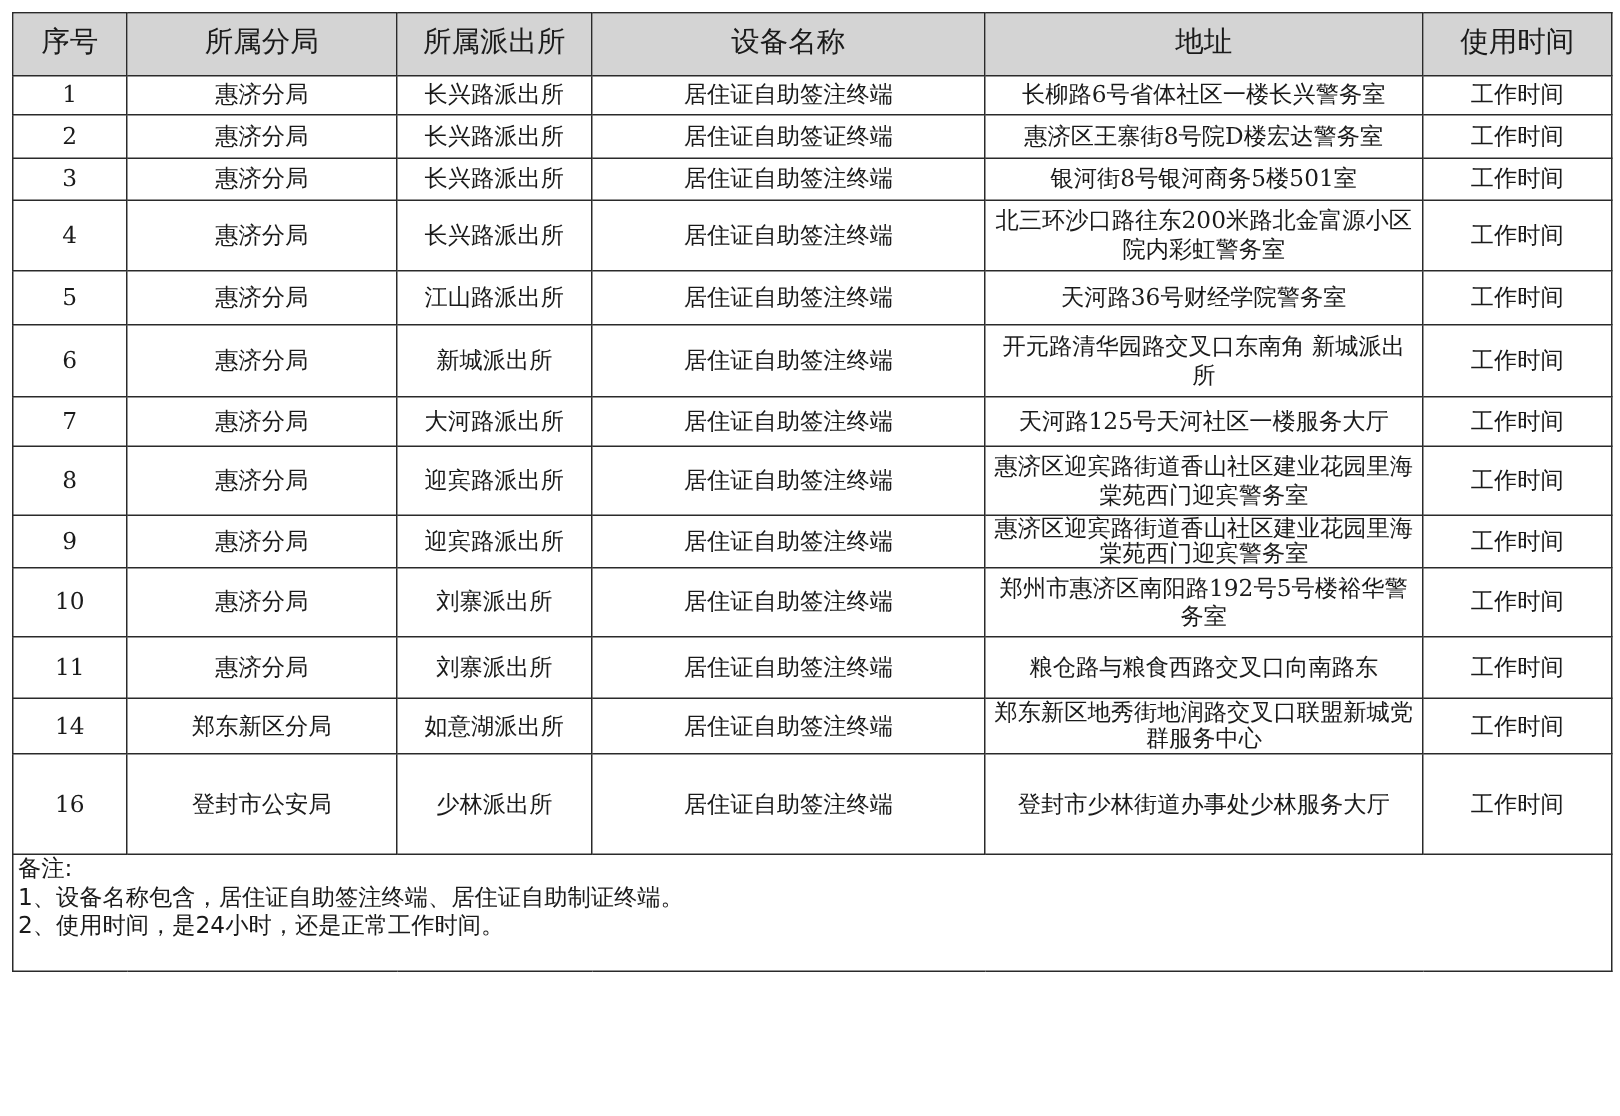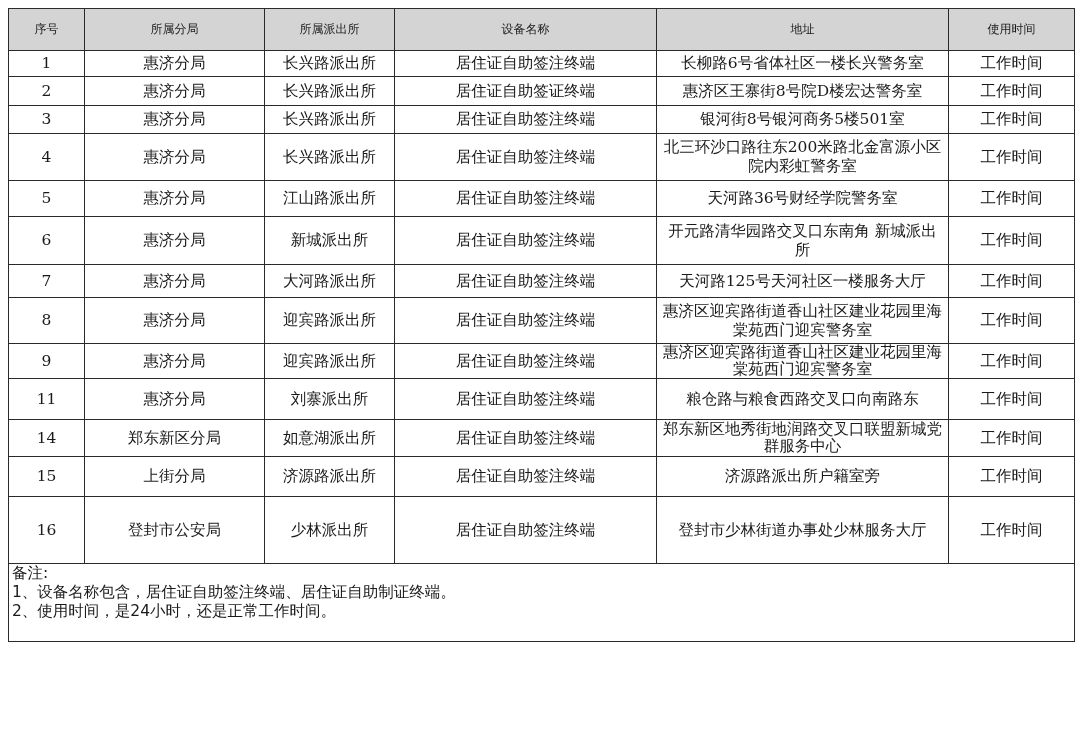--- a/index.html
+++ b/index.html
@@ -3,21 +3,21 @@
 <meta charset="utf-8">
 <style>
   html, body { margin:0; padding:0; background:#ffffff; }
   body { width:1080px; height:744px; position:relative; overflow:hidden;
          font-family:"DejaVu Serif", "Liberation Serif", serif; color:#1a1a1a; }
   table.grid { position:absolute; left:8px; top:8px; border-collapse:collapse;
                table-layout:fixed; width:1066px; }
   table.grid td, table.grid th { border:1.5px solid #2a2a2a; text-align:center;
                vertical-align:middle; font-size:15.5px; line-height:19px;
                padding:0 4px; font-weight:normal; overflow:hidden; }
-  table.grid th { background:#d4d4d4; font-size:12px; }
+  table.grid th { background:#d4d4d4; font-size:19px;font-family:Liberation Mono, monospace; }
   td.addr { font-size:15.5px; line-height:19px;margin-top:48px; }
   td.notes { text-align:left !important; vertical-align:top !important;
              font-family:"DejaVu Sans", "Liberation Sans", sans-serif;
              font-size:14.5px; line-height:21px; padding:0 3px !important;margin-top:14px; }
   .note-line { display:block; }
 </style>
 </head>
 <body>
 
 <table class="grid">
@@ -105,42 +105,42 @@
       <td>工作时间</td>
     </tr>
     <tr style="height:35px">
       <td>9</td>
       <td>惠济分局</td>
       <td>迎宾路派出所</td>
       <td>居住证自助签注终端</td>
       <td class="addr" style="line-height:17px">惠济区迎宾路街道香山社区建业花园里海棠苑西门迎宾警务室</td>
       <td>工作时间</td>
     </tr>
+    <tr style="height:46px">
+      <td>10</td>
+      <td>惠济分局</td>
+      <td>刘寨派出所</td>
+      <td>居住证自助签注终端</td>
+      <td class="addr">郑州市惠济区南阳路192号5号楼裕华警务室</td>
+      <td>工作时间</td>
+    </tr>
     <tr style="height:41px">
       <td>11</td>
       <td>惠济分局</td>
       <td>刘寨派出所</td>
       <td>居住证自助签注终端</td>
       <td class="addr">粮仓路与粮食西路交叉口向南路东</td>
       <td>工作时间</td>
     </tr>
     <tr style="height:37px">
       <td>14</td>
       <td>郑东新区分局</td>
       <td>如意湖派出所</td>
       <td>居住证自助签注终端</td>
       <td class="addr" style="line-height:17px">郑东新区地秀街地润路交叉口联盟新城党群服务中心</td>
-      <td>工作时间</td>
-    </tr>
-    <tr style="height:40px">
-      <td>15</td>
-      <td>上街分局</td>
-      <td>济源路派出所</td>
-      <td>居住证自助签注终端</td>
-      <td class="addr">济源路派出所户籍室旁</td>
       <td>工作时间</td>
     </tr>
     <tr style="height:67px">
       <td>16</td>
       <td>登封市公安局</td>
       <td>少林派出所</td>
       <td>居住证自助签注终端</td>
       <td class="addr">登封市少林街道办事处少林服务大厅</td>
       <td>工作时间</td>
     </tr>

